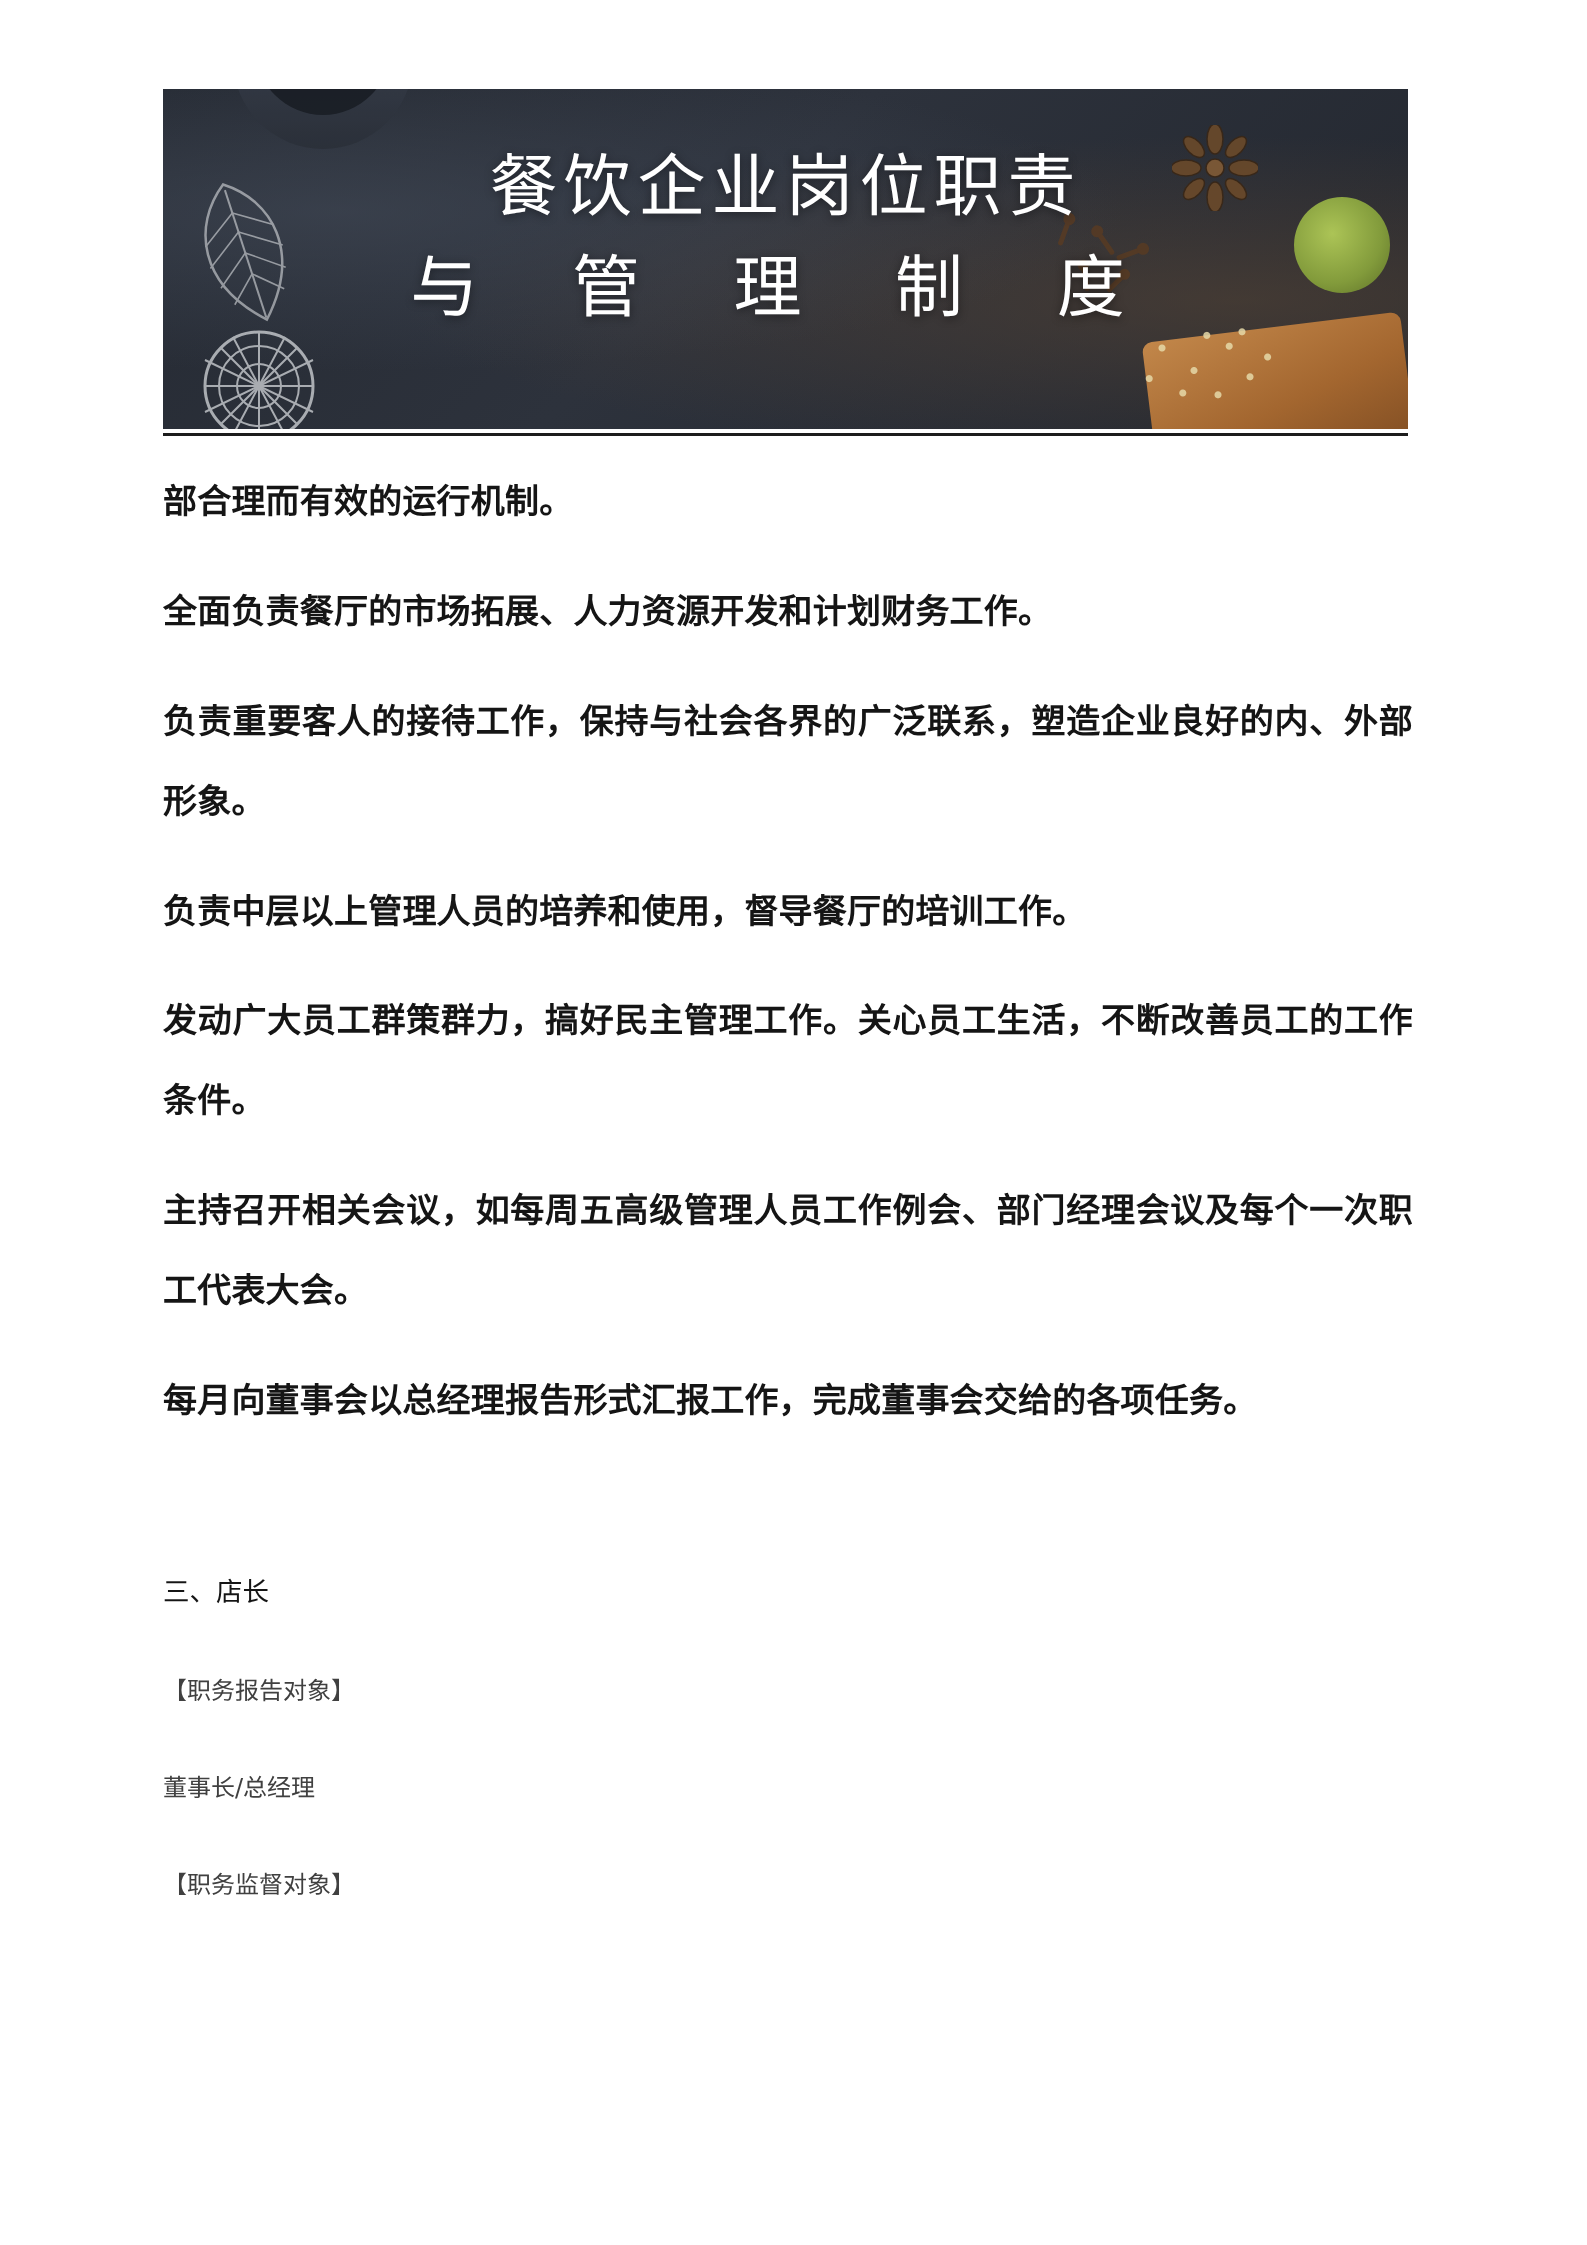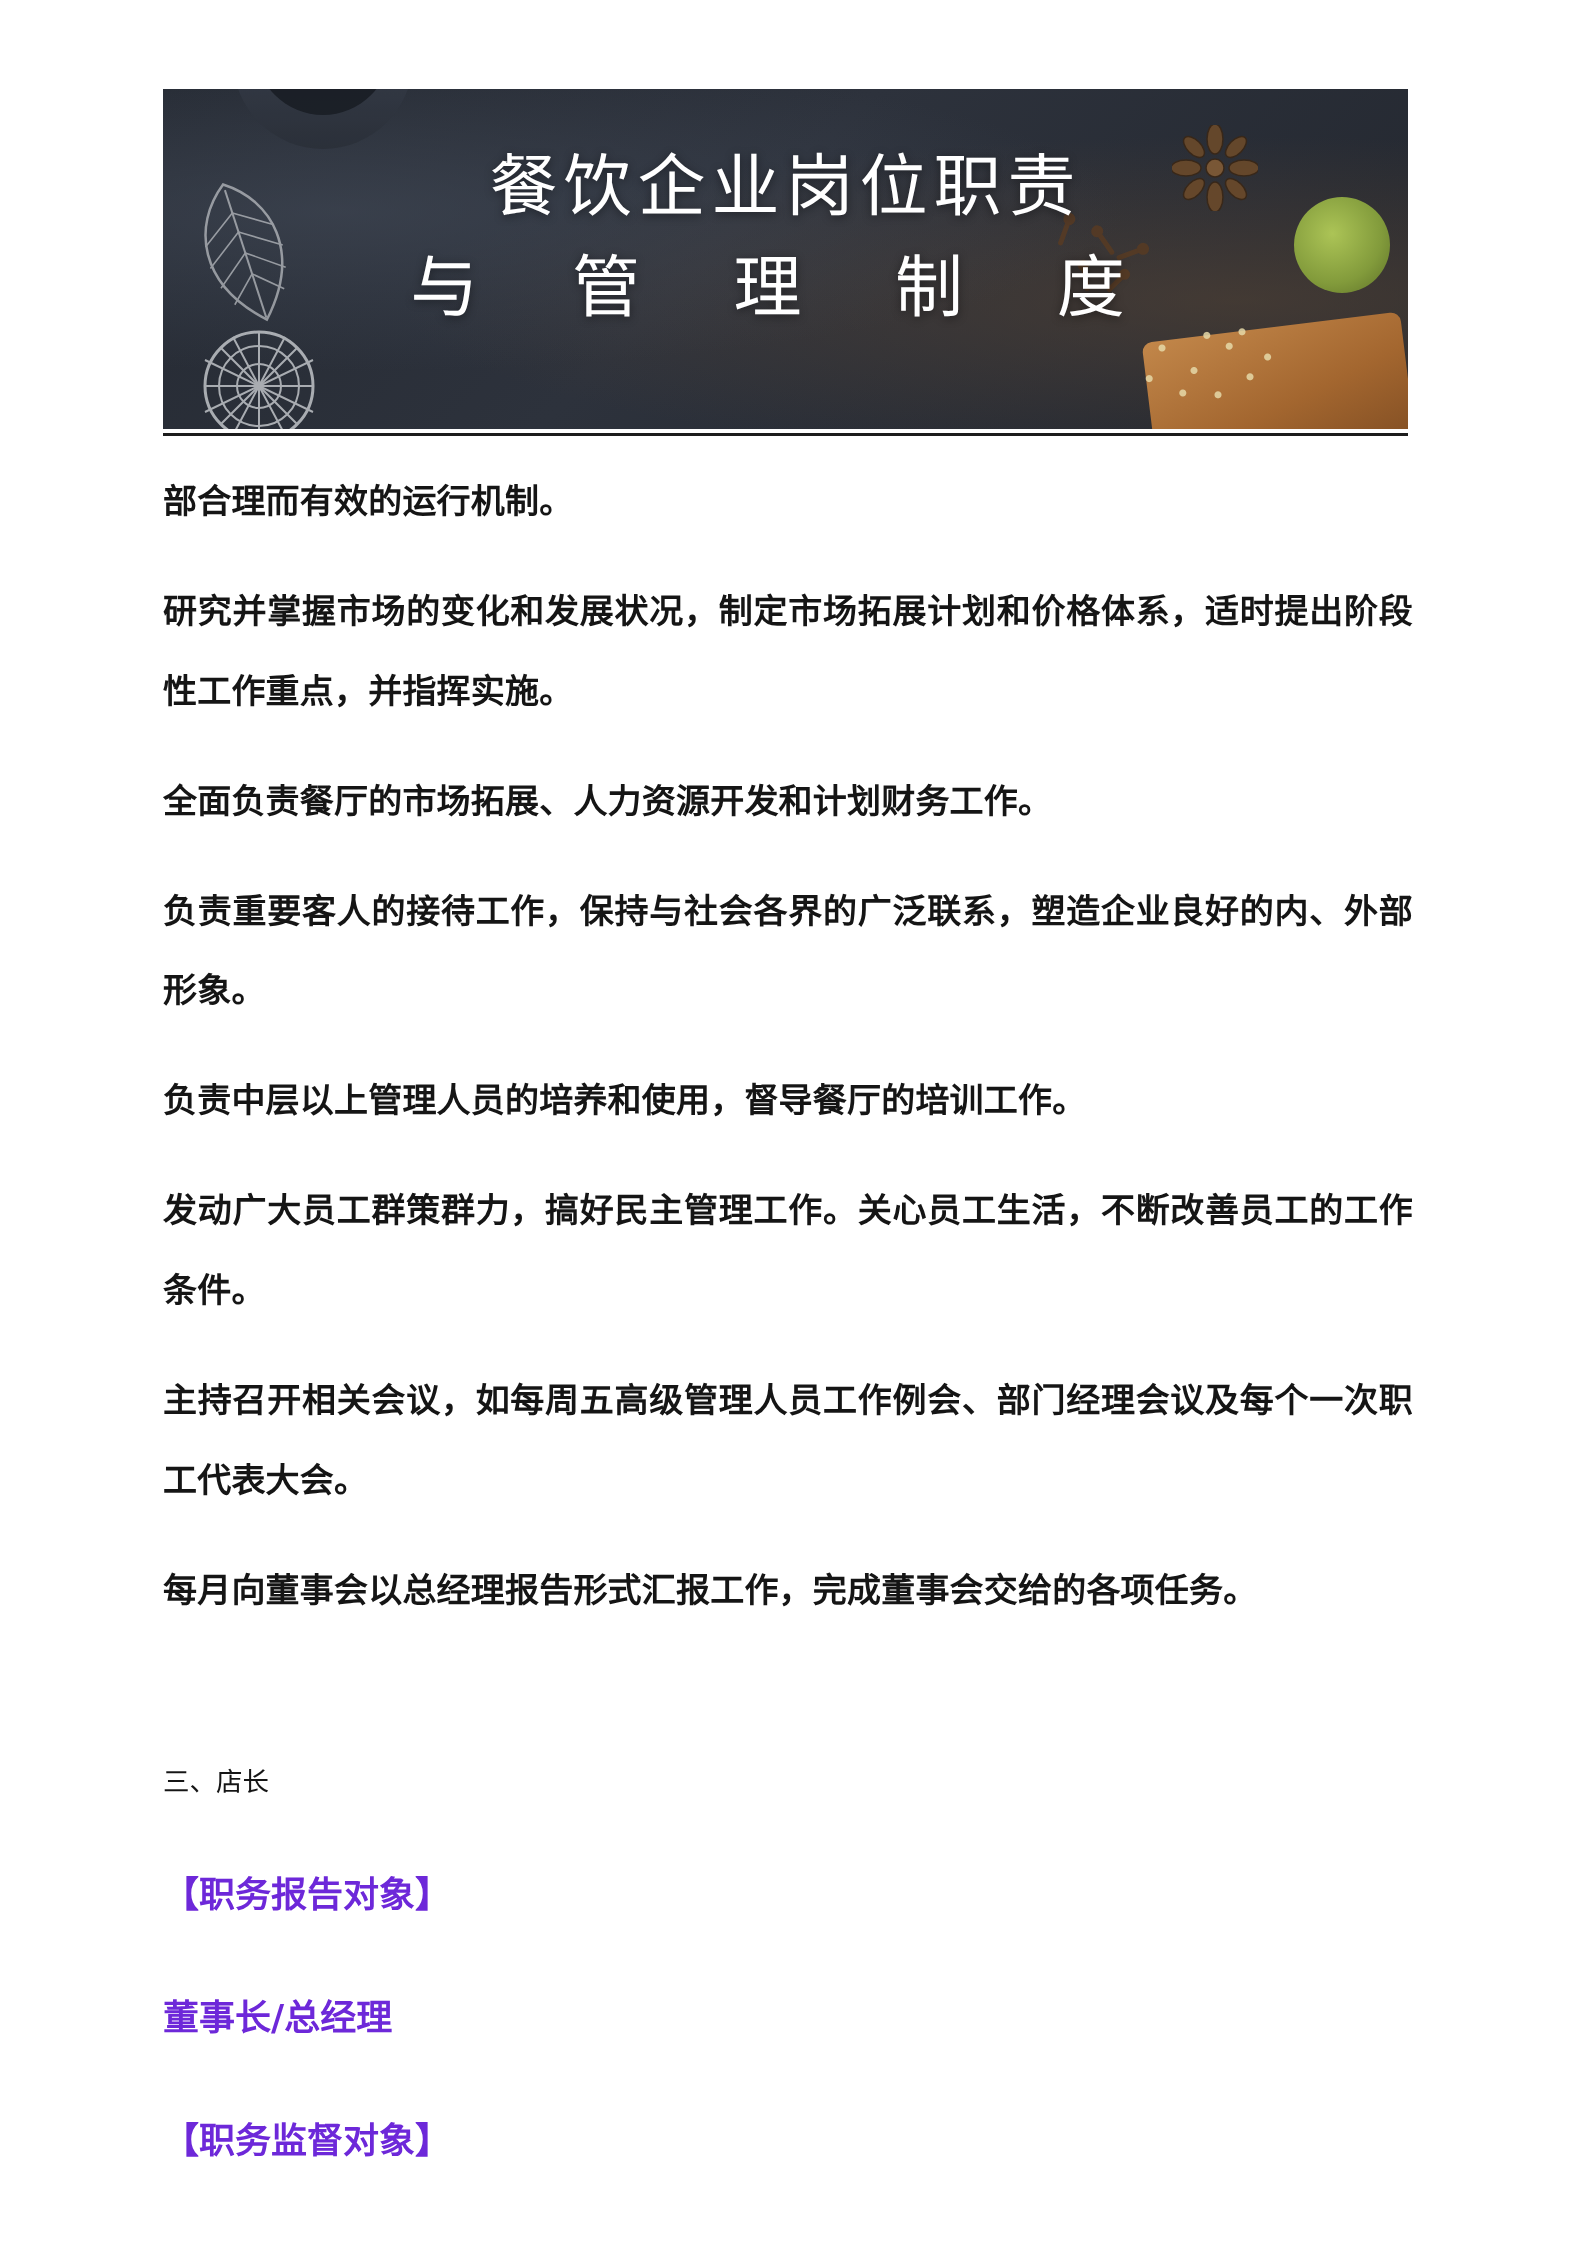--- a/index.html
+++ b/index.html
@@ -188,24 +188,24 @@
   .heading {
     font-family: "DejaVu Sans", "Liberation Sans", sans-serif;
     font-weight: normal;
     font-size: 26.5px;
     line-height: 2.2;
     color: #151515;
     margin: 0 0 44px 0;
   }
   .bracket {
     font-family: "DejaVu Sans", "Liberation Sans", sans-serif;
-    font-weight: bold;
-    font-size: 36px;
+    font-weight: normal;
+    font-size: 24px;
     line-height: 2.2;
-    color: #6d28d9;
+    color: #404040;
     margin: 0 0 44px 0;
   }
 </style>
 </head>
 <body>
 
 <div class="page">
 
   <div class="banner-wrap">
     <div class="banner">
@@ -275,21 +275,20 @@
       <div class="banner-title">
         <span>餐饮企业岗位职责</span>
         <span class="line2">与 管 理 制 度</span>
       </div>
     </div>
     <div class="banner-underline"></div>
   </div>
 
   <div class="content">
     <p class="para">部合理而有效的运行机制。</p>
-    <p class="para">研究并掌握市场的变化和发展状况，制定市场拓展计划和价格体系，适时提出阶段性工作重点，并指挥实施。</p>
     <p class="para">全面负责餐厅的市场拓展、人力资源开发和计划财务工作。</p>
     <p class="para">负责重要客人的接待工作，保持与社会各界的广泛联系，塑造企业良好的内、外部形象。</p>
     <p class="para">负责中层以上管理人员的培养和使用，督导餐厅的培训工作。</p>
     <p class="para">发动广大员工群策群力，搞好民主管理工作。关心员工生活，不断改善员工的工作条件。</p>
     <p class="para">主持召开相关会议，如每周五高级管理人员工作例会、部门经理会议及每个一次职工代表大会。</p>
     <p class="para tight">每月向董事会以总经理报告形式汇报工作，完成董事会交给的各项任务。</p>
 
     <div class="spacer-lg"></div>
 
     <p class="heading">三、店长</p>

